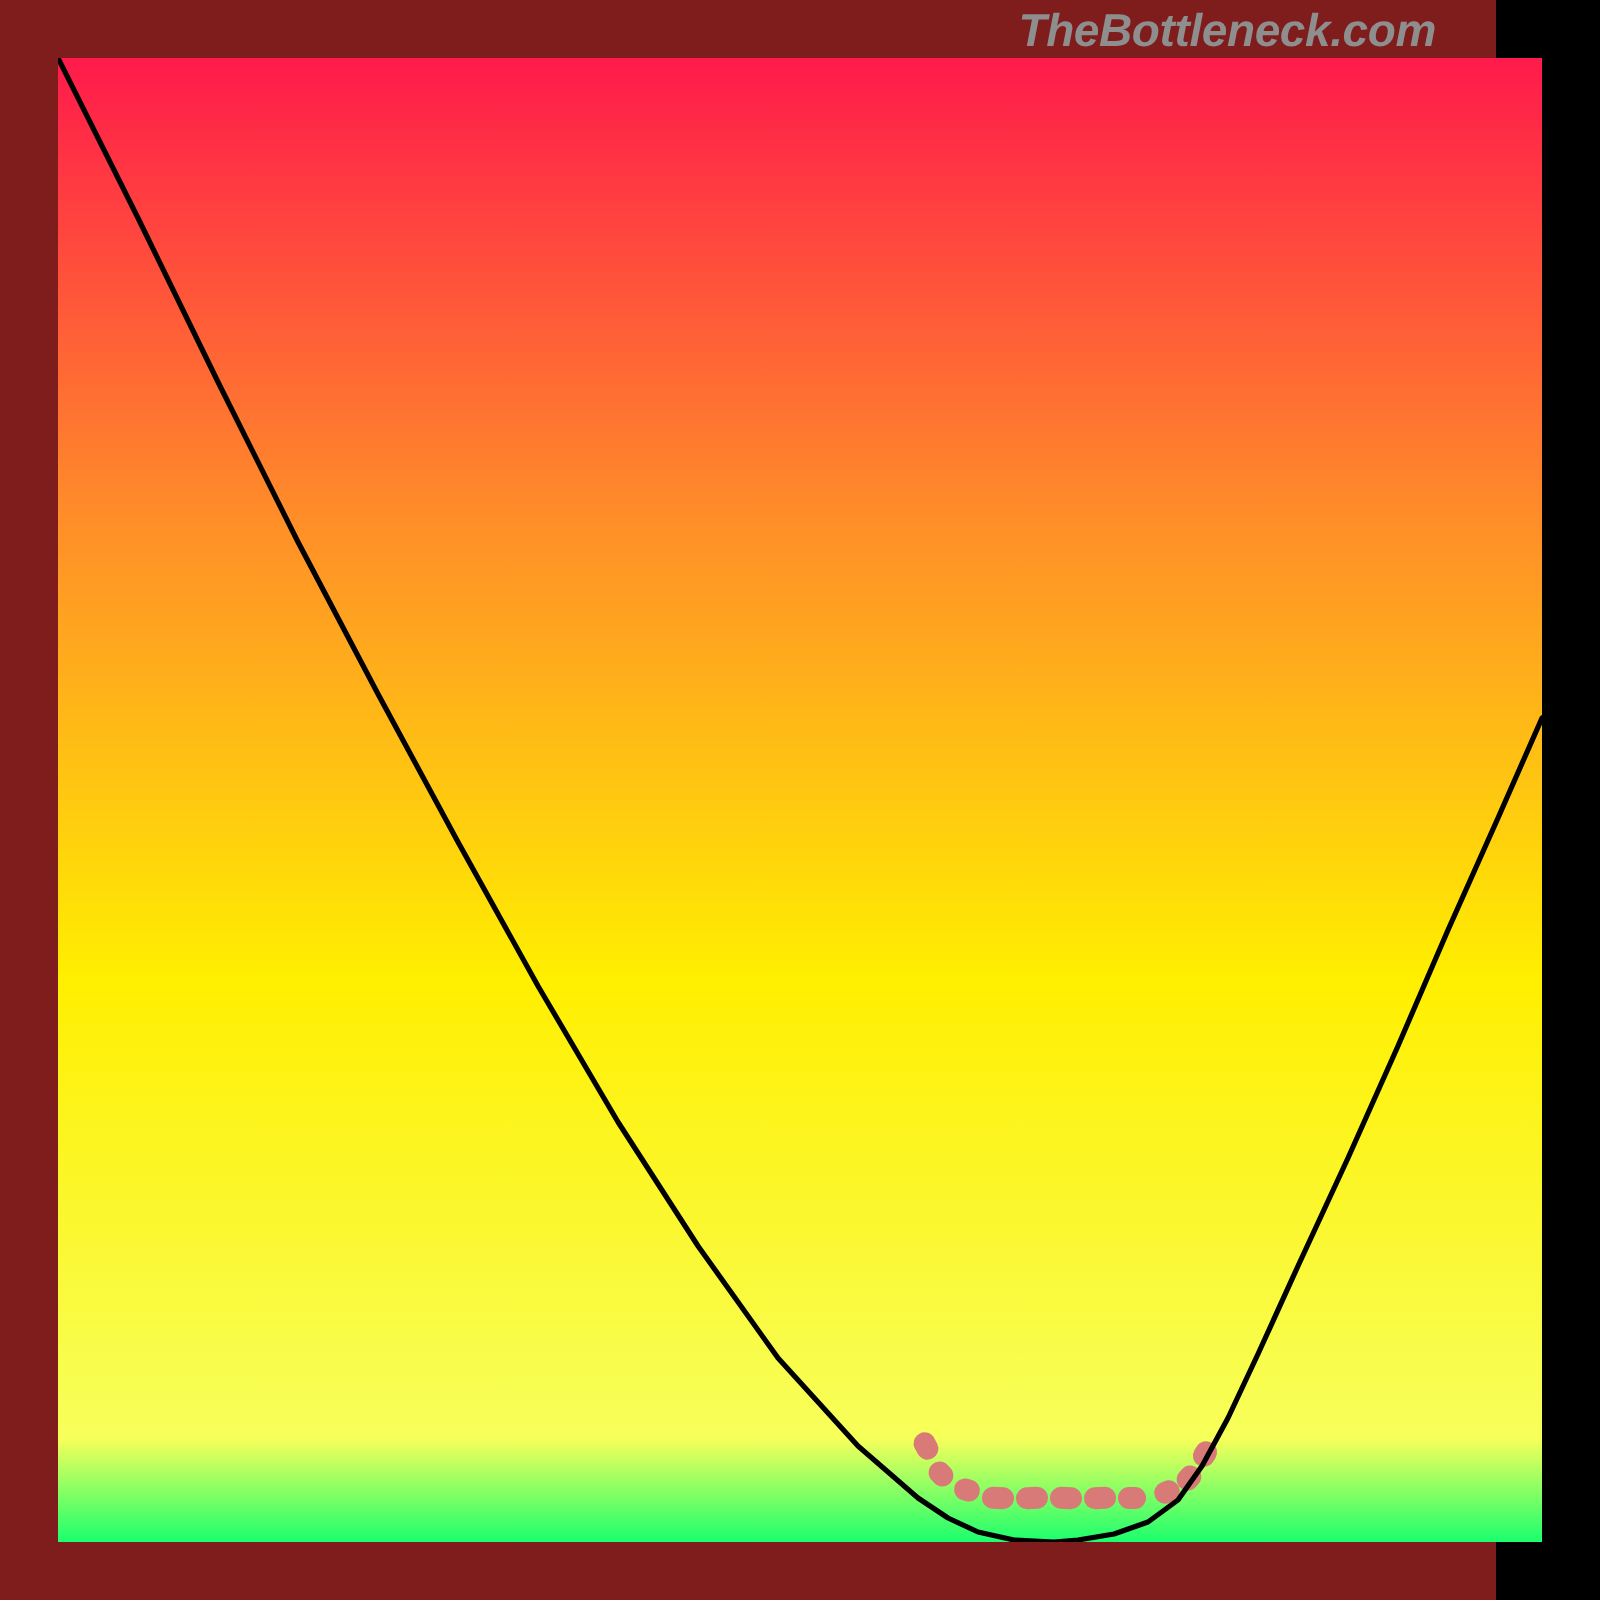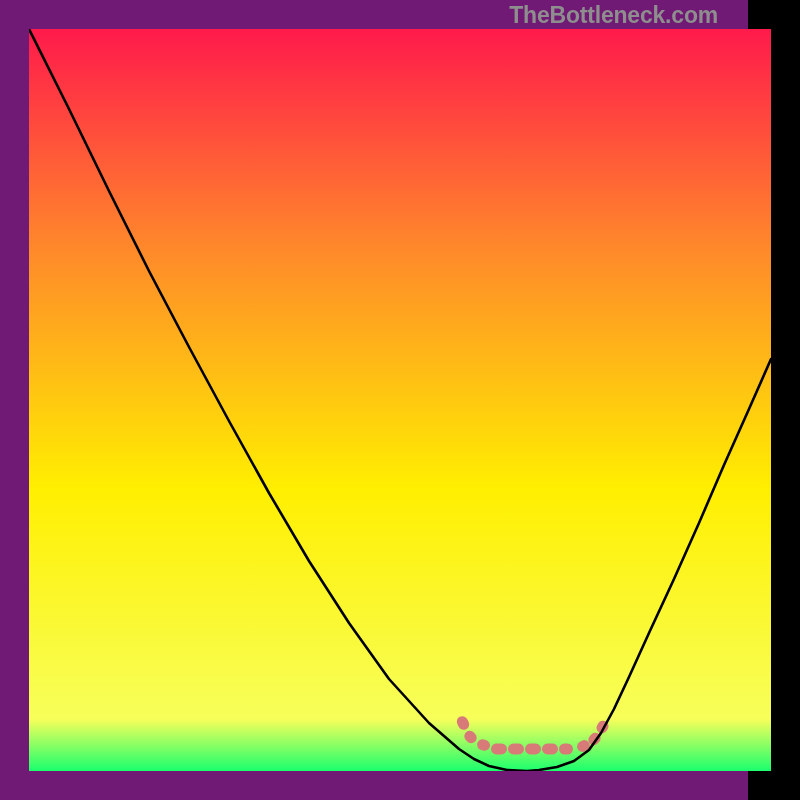--- a/index.html
+++ b/index.html
@@ -9,21 +9,22 @@
     height: 800px;
     background: #000000;
     overflow: hidden;
   }
   .frame {
     position: absolute;
     left: 0;
     top: 0;
     width: 748px;
     height: 800px;
-    background: #701a75;
+    background: #7f1d1d;
+    font-style: italic;
   }
   .plot {
     position: absolute;
     left: 29px;
     top: 29px;
     width: 742px;
     height: 742px;
   }
   .plot svg {
     display: block;

